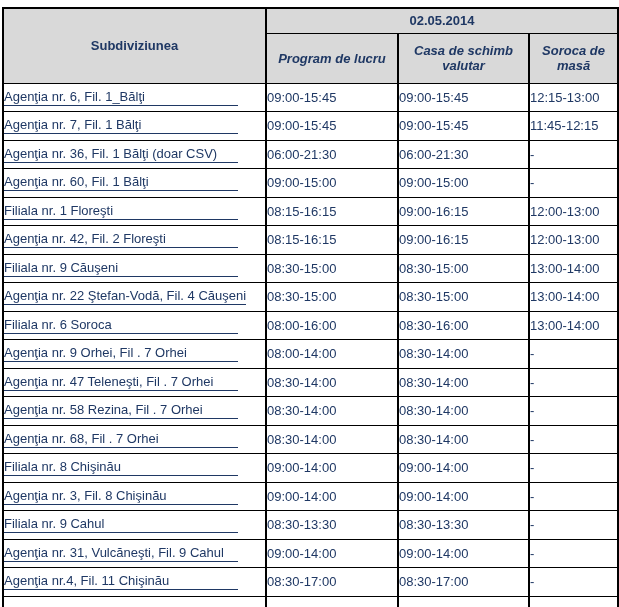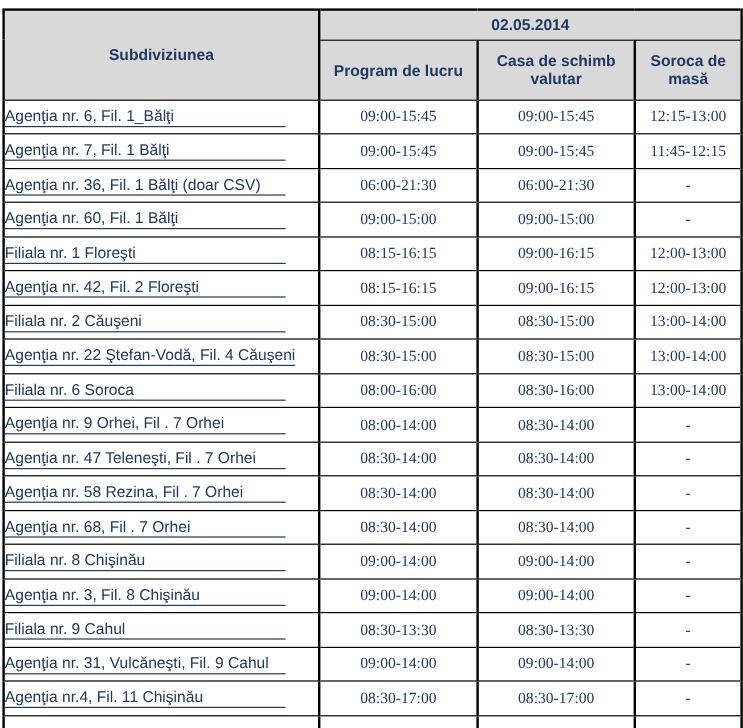--- a/index.html
+++ b/index.html
@@ -31,32 +31,31 @@
   }
   .sched thead th {
     background: var(--header-bg, #d9d9d9);
     font-weight: bold;
     font-size: 13px;
     text-align: center;
     white-space: normal;
     margin-left: 40px;
   }
   tr.hrow1 { height: 25px; }
-  tr.hrow2 { height: 50px; }
+  tr.hrow2 { height: 50px; font-style: italic; }
   tr.data  { height: 28.5px; }
   tr.partial { height: 22px; }
   .c-name {
     text-align: left;
     padding-left: 6px;
     font-size: 13px;
   }
   .c-time {
-    text-align: center;
+    text-align: left;
     font-size: 13px;
-    font-family: Liberation Serif, serif;
   }
   .subdiv-link {
     display: inline-block;
     min-width: 234px;
     border-bottom: 1px solid var(--text-navy, #1f3864);
     padding-bottom: 1px;
     cursor: pointer;
   }
   .hdr-wrap2 { display: inline-block; max-width: 120px; white-space: normal; }
 </style>
@@ -112,21 +111,21 @@
         <td class="c-time">09:00-16:15</td>
         <td class="c-time">12:00-13:00</td>
       </tr>
       <tr class="data">
         <td class="c-name"><span class="subdiv-link">Agenţia nr. 42, Fil. 2 Floreşti</span></td>
         <td class="c-time">08:15-16:15</td>
         <td class="c-time">09:00-16:15</td>
         <td class="c-time">12:00-13:00</td>
       </tr>
       <tr class="data">
-        <td class="c-name"><span class="subdiv-link">Filiala nr. 2 Căuşeni</span></td>
+        <td class="c-name"><span class="subdiv-link">Filiala nr. 9 Căuşeni</span></td>
         <td class="c-time">08:30-15:00</td>
         <td class="c-time">08:30-15:00</td>
         <td class="c-time">13:00-14:00</td>
       </tr>
       <tr class="data">
         <td class="c-name"><span class="subdiv-link">Agenţia nr. 22 Ştefan-Vodă, Fil. 4 Căuşeni</span></td>
         <td class="c-time">08:30-15:00</td>
         <td class="c-time">08:30-15:00</td>
         <td class="c-time">13:00-14:00</td>
       </tr>

